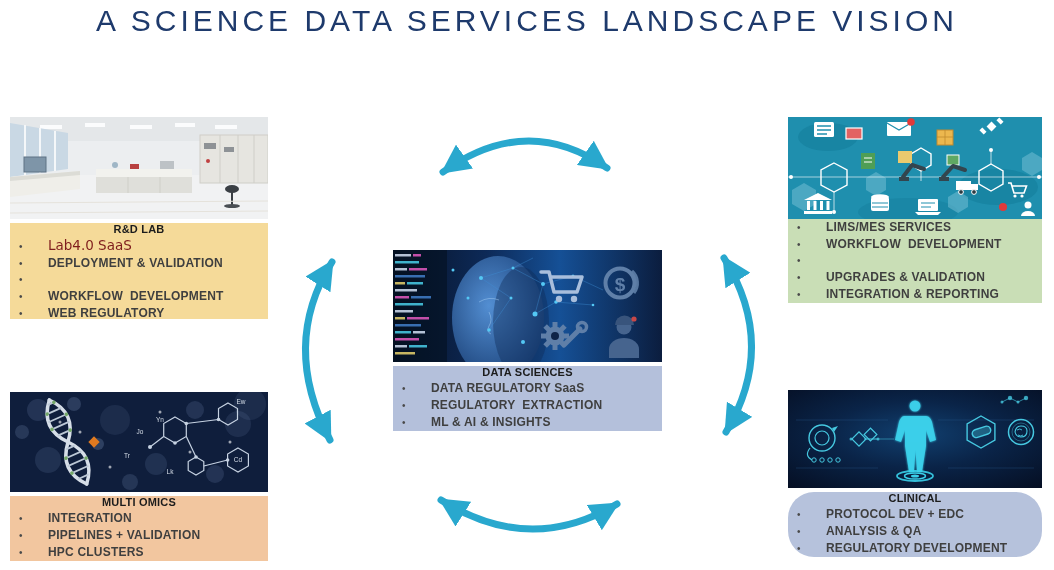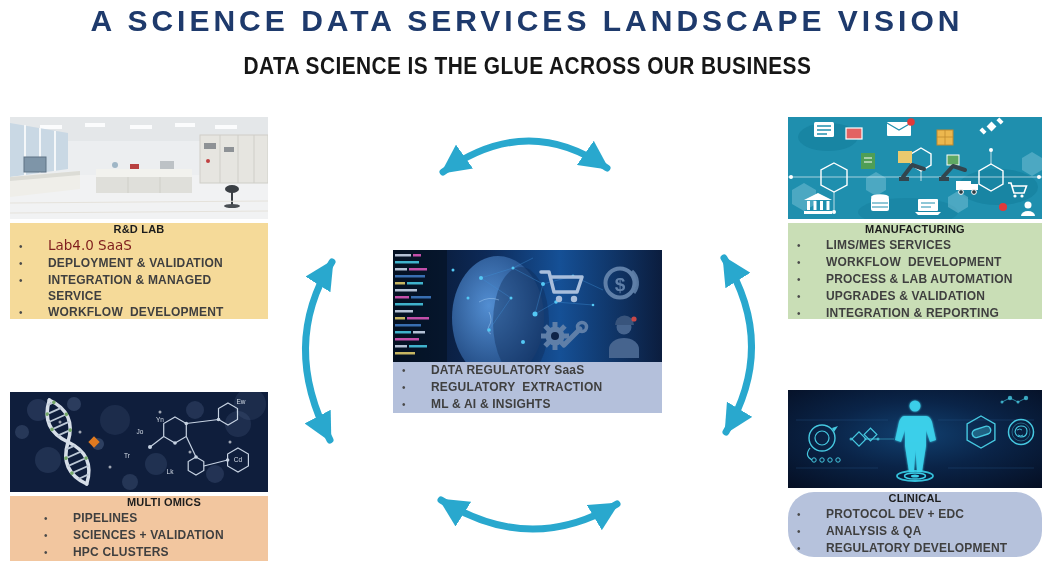--- a/index.html
+++ b/index.html
@@ -1,20 +1,20 @@
 <!DOCTYPE html>
 <html><head>
 <meta charset="utf-8">
 <style>
   html,body{margin:0;padding:0;background:#fff;}
   .stage{position:relative;width:1054px;height:570px;background:#fff;
          font-family:"Liberation Sans",sans-serif;overflow:hidden;}
 
   .title{position:absolute;top:4px;left:0;width:100%;text-align:center;
-         font-size:30px;font-weight:700;letter-spacing:4px;white-space:nowrap;}
+         font-size:30px;font-weight:400;letter-spacing:4px;white-space:nowrap;}
   .subtitle{position:absolute;top:52px;left:0;width:100%;text-align:center;}
   .subtitle .sq{display:inline-block;font-size:24px;font-weight:700;letter-spacing:.5px;
          transform:scaleX(.87);transform-origin:center;white-space:nowrap;}
 
   .card{position:absolute;overflow:hidden;}
   .card-img{width:100%;overflow:hidden;line-height:0;}
   .card-img svg{display:block;}
   .card-body{width:100%;}
   .card-header{margin:4px 0 2px;text-align:center;font-size:11px;font-weight:700;
                color:#1c1c1c;letter-spacing:.2px;}
@@ -27,23 +27,20 @@
            color:#7f1d1d;letter-spacing:0;}
 
   .arrows{position:absolute;left:0;top:0;width:1054px;height:570px;pointer-events:none;}
 </style>
 </head>
 <body>
 
 <div class="stage">
 
   <div class="title" style="color: rgb(30, 58, 108);">A SCIENCE DATA SERVICES LANDSCAPE VISION</div>
-  <div class="subtitle">
-    <span class="sq" style="color: rgb(22, 22, 22);">DATA SCIENCE IS THE GLUE ACROSS OUR BUSINESS</span>
-  </div>
 
   <section class="card" style="left:10px;top:117px;width:258px;height:202px">
     <div class="card-img" style="height:102px">
       <svg width="258" height="102" viewBox="0 0 258 102">
         <rect width="258" height="102" fill="#f1f2f3"></rect>
         <rect width="258" height="24" fill="#e4e7e9"></rect>
         <rect x="30" y="8" width="22" height="4" fill="#fbfcfd"></rect>
           <rect x="75" y="6" width="20" height="4" fill="#fbfcfd"></rect>
         <rect x="120" y="8" width="22" height="4" fill="#fbfcfd"></rect>
           <rect x="165" y="6" width="20" height="4" fill="#fbfcfd"></rect>
@@ -83,21 +80,20 @@
         <li class="li-big">
             <span class="dot">•</span>
             <span class="txt txt-big">Lab4.0 SaaS</span>
           </li>
         <li>
             <span class="dot">•</span>
             <span class="txt">DEPLOYMENT &amp; VALIDATION</span>
           </li>
         <li>
             <span class="dot">•</span>
-            <span class="txt">INTEGRATION &amp; MANAGED SERVICE</span>
           </li>
         <li>
             <span class="dot">•</span>
             <span class="txt">WORKFLOW  DEVELOPMENT</span>
           </li>
         <li>
             <span class="dot">•</span>
             <span class="txt">WEB REGULATORY</span>
           </li>
       </ul>
@@ -169,33 +165,31 @@
         <circle cx="240" cy="88" r="3.5" fill="#fff"></circle>
         <path d="M233,99 a7,5 0 0 1 14,0 z" fill="#fff"></path>
         <circle cx="215" cy="90" r="4" fill="#e03a3a"></circle>
         <path d="M115,60 L124,48 L136,52" fill="none" stroke="#33454e" stroke-width="4" stroke-linecap="round" stroke-linejoin="round"></path>
         <rect x="111" y="60" width="10" height="4" fill="#33454e"></rect>
         <path d="M155,60 L165,49 L177,53" fill="none" stroke="#33454e" stroke-width="4" stroke-linecap="round" stroke-linejoin="round"></path>
         <rect x="151" y="60" width="10" height="4" fill="#33454e"></rect>
       </svg>
     </div>
     <div class="card-body" style="background-color: rgb(201, 222, 182);">
-      <h3 class="card-header">MANUFACTURING</h3>
       <ul class="bullets">
         <li>
             <span class="dot">•</span>
             <span class="txt">LIMS/MES SERVICES</span>
           </li>
         <li>
             <span class="dot">•</span>
             <span class="txt">WORKFLOW  DEVELOPMENT</span>
           </li>
         <li>
             <span class="dot">•</span>
-            <span class="txt">PROCESS &amp; LAB AUTOMATION</span>
           </li>
         <li>
             <span class="dot">•</span>
             <span class="txt">UPGRADES &amp; VALIDATION</span>
           </li>
         <li>
             <span class="dot">•</span>
             <span class="txt">INTEGRATION &amp; REPORTING</span>
           </li>
       </ul>
@@ -285,20 +279,21 @@
         </g>
         <g>
           <circle cx="231" cy="77" r="7.5" fill="#46648e"></circle>
           <path d="M222,75 a9.5,9.5 0 0 1 19,0 z" fill="#38547c"></path>
           <circle cx="241" cy="69" r="2.6" fill="#c84848"></circle>
           <path d="M216,99 a15,11 0 0 1 30,0 v9 h-30 z" fill="#46648e"></path>
         </g>
       </svg>
     </div>
     <div class="card-body" style="background-color: rgb(180, 192, 219);">
+      <h3 class="card-header">DATA SCIENCES</h3>
       <ul class="bullets">
         <li>
             <span class="dot">•</span>
             <span class="txt">DATA REGULATORY SaaS</span>
           </li>
         <li>
             <span class="dot">•</span>
             <span class="txt">REGULATORY  EXTRACTION</span>
           </li>
         <li>
@@ -383,30 +378,30 @@
         <g font-family="Liberation Sans, sans-serif" font-size="6.5" fill="#d6dee8" text-anchor="middle">
           <text x="150" y="30">Yn</text>
             <text x="231" y="12">Ew</text>
             <text x="130" y="42">Jo</text>
           <text x="117" y="66">Tr</text>
             <text x="228" y="70">Cd</text>
             <text x="160" y="82">Lk</text>
         </g>
       </svg>
     </div>
-    <div class="card-body" style="background-color: rgb(242, 198, 159); padding-left: 25px;">
+    <div class="card-body" style="background-color: rgb(242, 198, 159);">
       <h3 class="card-header">MULTI OMICS</h3>
       <ul class="bullets">
         <li>
             <span class="dot">•</span>
-            <span class="txt">PIPELINES</span>
-          </li>
-        <li>
-            <span class="dot">•</span>
-            <span class="txt">SCIENCES + VALIDATION</span>
+            <span class="txt">INTEGRATION</span>
+          </li>
+        <li>
+            <span class="dot">•</span>
+            <span class="txt">PIPELINES + VALIDATION</span>
           </li>
         <li>
             <span class="dot">•</span>
             <span class="txt">HPC CLUSTERS</span>
           </li>
       </ul>
     </div>
   </section>
 
   <section class="card" style="left:788px;top:390px;width:254px;height:170px">

